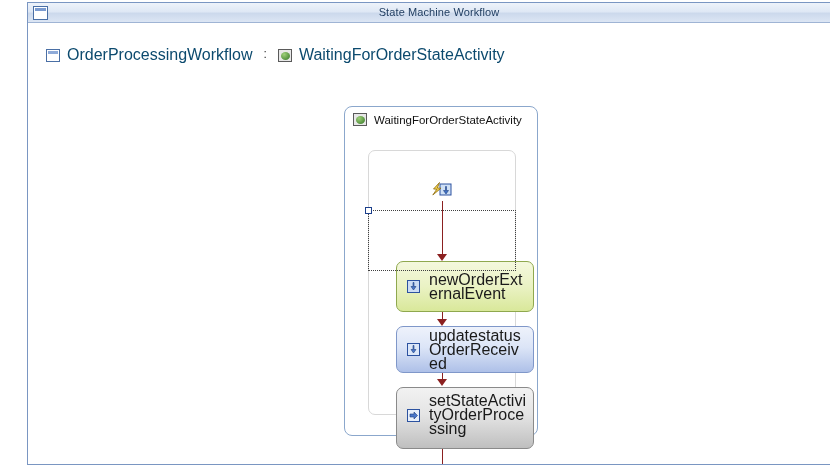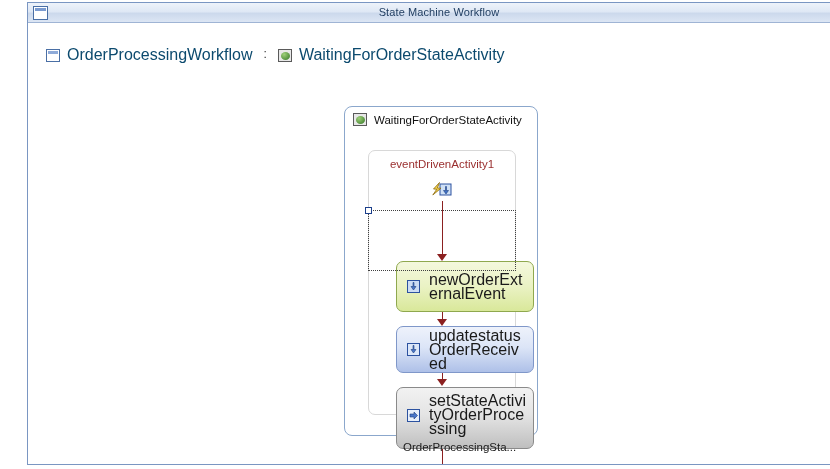--- a/index.html
+++ b/index.html
@@ -342,21 +342,20 @@
 
         <div class="state-container">
 
           <div class="state-header">
             <span class="ico-state"></span>
             <span class="state-header-label">WaitingForOrderStateActivity</span>
           </div>
 
           <div class="eventdriven-container">
 
-            <div class="eventdriven-title">eventDrivenActivity1</div>
 
             <div class="ed-glyph">
               <svg width="20" height="18" viewBox="0 0 20 18">
                 <rect x="8" y="2" width="11" height="11" fill="#cfe0f5" stroke="#2c52a0" stroke-width="1"></rect>
                 <path d="M13.5 4.5 L13.5 8.5 L11.5 8.5 L14 12 L16.5 8.5 L14.5 8.5 L14.5 4.5 Z" fill="#3f6fc4" stroke="#1f3f80" stroke-width="0.6"></path>
                 <path d="M7.5 0.5 L1.5 7 L4.8 7.2 L0.8 13 L9 6.2 L5.4 6 Z" fill="#f2d04a" stroke="#8a6a10" stroke-width="0.8" stroke-linejoin="round"></path>
               </svg>
             </div>
 
             <div class="conn" style="top:50px; height:58px;"></div>
@@ -391,21 +390,20 @@
             <div class="act act-gray">
               <div class="gray-row1">
                 <span class="act-icon">
                   <svg width="17" height="17" viewBox="0 0 17 17">
                     <rect x="2.5" y="2.5" width="12" height="12" fill="#e9f0fa" stroke="#2c52a0" stroke-width="1"></rect>
                     <path d="M5 7 L9 7 L9 5 L12.5 8.5 L9 12 L9 10 L5 10 Z" fill="#4b77c8" stroke="#1f3f80" stroke-width="0.6"></path>
                   </svg>
                 </span>
                 <span class="act-text">setStateActivityOrderProcessing</span>
               </div>
-              <div class="gray-row2">OrderProcessingSta...</div>
             </div>
 
             <div class="conn" style="top:298px; height:24px;"></div>
 
           </div>
         </div>
 
         <div class="selection">
           <span class="sel-handle"></span>
         </div>

